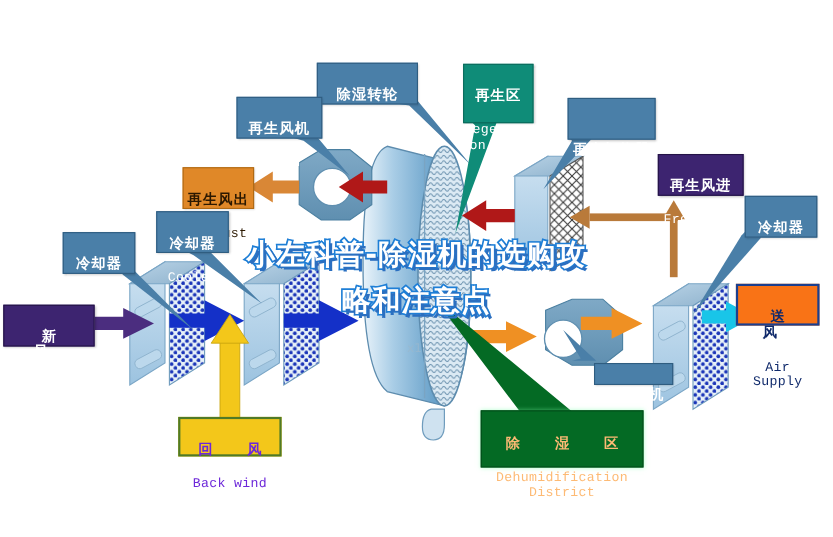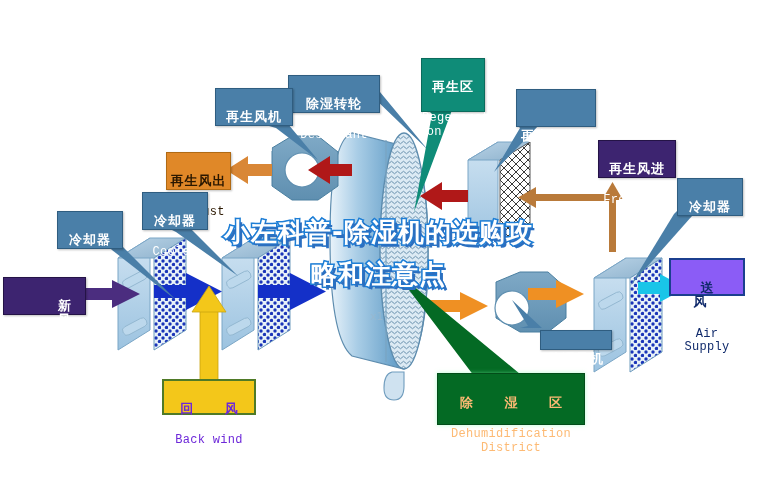--- a/index.html
+++ b/index.html
@@ -66,47 +66,47 @@
     border: 1px solid #0b6b5c;
     box-shadow: 1px 1px 2px rgba(0,0,0,0.25);
   }
   .sty-purple {
     background: #3d2470;
     color: #ffffff;
     border: 1px solid #241346;
     box-shadow: 1px 1px 2px rgba(0,0,0,0.25);
   }
   .sty-cyan {
-    background: #8b5cf6;
+    background: #f97316;
     color: #102a6b;
     border: 2px solid #1b3f8f;
   }
   .sty-yellow {
     background: #f3c71a;
     color: #6d28d9;
     border: 2px solid #4f7a27;
   }
   .sty-green {
     background: #046a24;
     color: #fdba74;
     border: 1px solid #024d19;
     box-shadow: 0 0 4px rgba(120,255,170,0.55);
   }
 
   
-  #lbl-desiccant   { left: 288px; top: 75px;  width: 92px;  height: 38px; padding-top: 3px; }
+  #lbl-desiccant   { left: 288px; top: 57px;  width: 92px;  height: 38px; padding-top: 3px; }
   #lbl-regen-blower{ left: 215px; top: 88px;  width: 78px;  height: 38px; padding-top: 3px; }
   #lbl-regen-area  { left: 421px; top: 58px;  width: 64px;  height: 54px; padding-top: 3px; }
   #lbl-heater      { left: 516px; top: 89px;  width: 80px;  height: 38px; padding-top: 21px; }
   #lbl-exhaust     { left: 166px; top: 152px; width: 65px;  height: 38px; padding-top: 3px; }
   #lbl-fresh-regen { left: 598px; top: 140px; width: 78px;  height: 38px; padding-top: 3px; }
   #lbl-cooler-r    { left: 677px; top: 178px; width: 66px;  height: 38px; padding-top: 3px; }
   #lbl-cooler-l1   { left: 57px;  top: 211px; width: 66px;  height: 38px; padding-top: 3px; }
   #lbl-cooler-l2   { left: 142px; top: 192px; width: 66px;  height: 38px; padding-top: 3px; }
-  #lbl-fresh-air   { left: 3px;   top: 277px; width: 83px;  height: 38px; padding-top: 3px; text-align: right; }
+  #lbl-fresh-air   { left: 3px;   top: 277px; width: 83px;  height: 38px; padding-top: 3px; }
   #lbl-air-supply  { left: 669px; top: 258px; width: 76px;  height: 38px; padding-top: 3px; }
   #lbl-dehum-blower{ left: 508px; top: 330px; width: 72px;  height: 20px; padding-top: 3px; margin-left: 32px; }
   #lbl-back-wind   { left: 162px; top: 379px; width: 94px;  height: 36px; padding-top: 3px; }
   #lbl-dehum-dist  { left: 437px; top: 373px; width: 148px; height: 52px; padding-top: 4px; }
 
   #lbl-fresh-air .cn,
   #lbl-back-wind .cn,
   #lbl-air-supply .cn,
   #lbl-dehum-dist .cn { letter-spacing: 14px; text-indent: 14px; }
 

